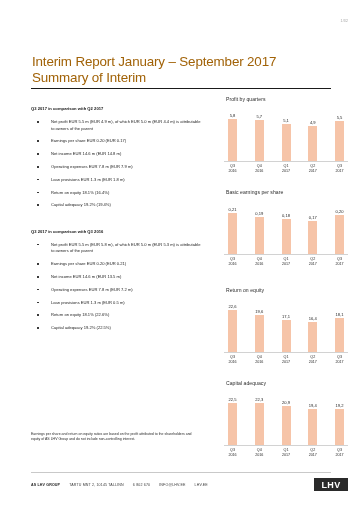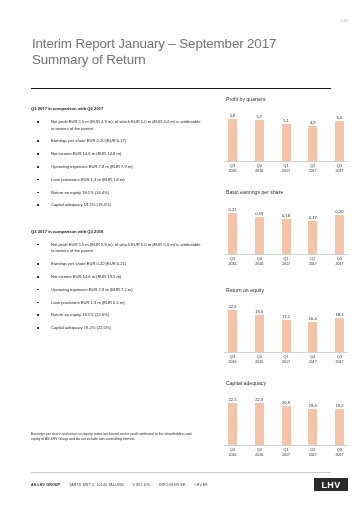--- a/index.html
+++ b/index.html
@@ -6,22 +6,22 @@
   body{font-family:"Liberation Sans",sans-serif;}
   .page{
     position:relative;width:362px;height:512px;background:#ffffff;
     overflow:hidden;box-sizing:border-box;
   }
   .page-num{
     position:absolute;top:19px;right:14px;font-size:3.4px;color:#9a9a9a;
     letter-spacing:.2px;
   }
   .title{
-    position:absolute;left:32px;top:36px;width:300px;
-    font-size:13.4px;line-height:15.6px;color:#737373;font-weight:400;
+    position:absolute;left:32px;top:54px;width:300px;
+    font-size:13.4px;line-height:15.6px;color:#a16207;font-weight:400;
     letter-spacing:-0.15px;
   }
   .title .l2{display:block;}
   .rule{
     position:absolute;left:31px;top:88px;width:300px;height:1.1px;background:#1a1a1a;
   }
   
   .col-left{position:absolute;left:31px;top:106px;width:172px;}
   .sec-head{
     font-size:4.1px;font-weight:bold;color:#111;letter-spacing:.04px;margin-bottom:8px;
@@ -85,21 +85,21 @@
 </style>
 </head>
 <body>
 
 <div class="page">
 
   <div class="page-num">1/32</div>
 
   <div class="title">
     <span>Interim Report January – September 2017</span>
-    <span class="l2">Summary of Return</span>
+    <span class="l2">Summary of Interim</span>
   </div>
 
   <div class="rule"></div>
 
   <div class="col-left">
     <div id="sections-host">
         <div class="sec">
           <div class="sec-head">Q3 2017 in comparison with Q2 2017</div>
           <ul class="bullets">
             <li><span class="dot"></span><span>Net profit EUR 5.5 m (EUR 4.9 m), of which EUR 5.0 m (EUR 4.4 m) is attributable to owners of the parent</span></li>

